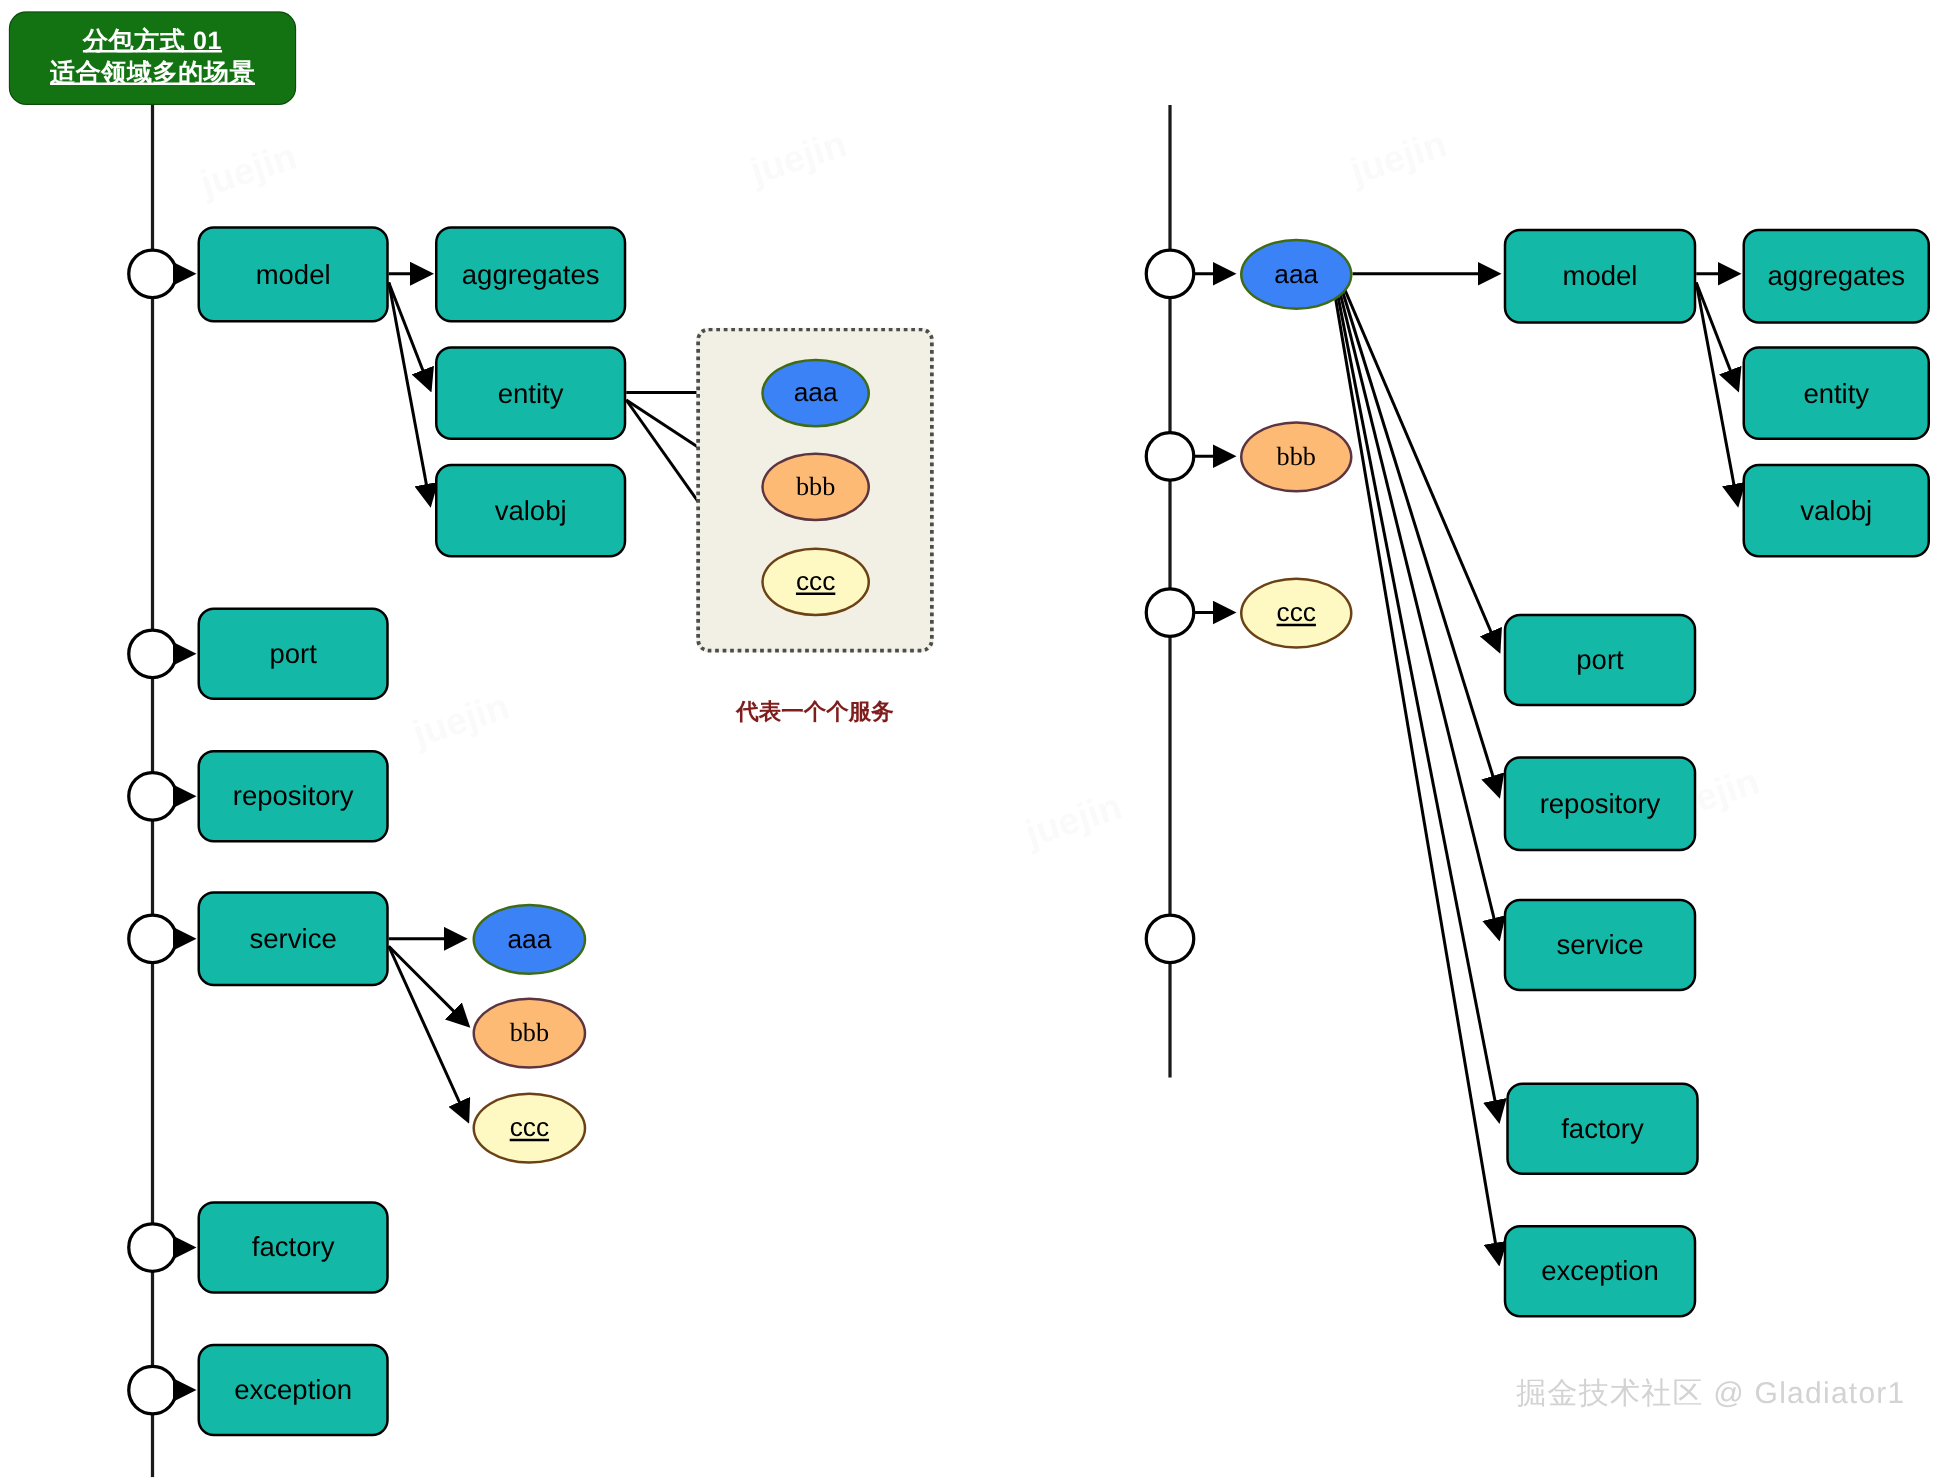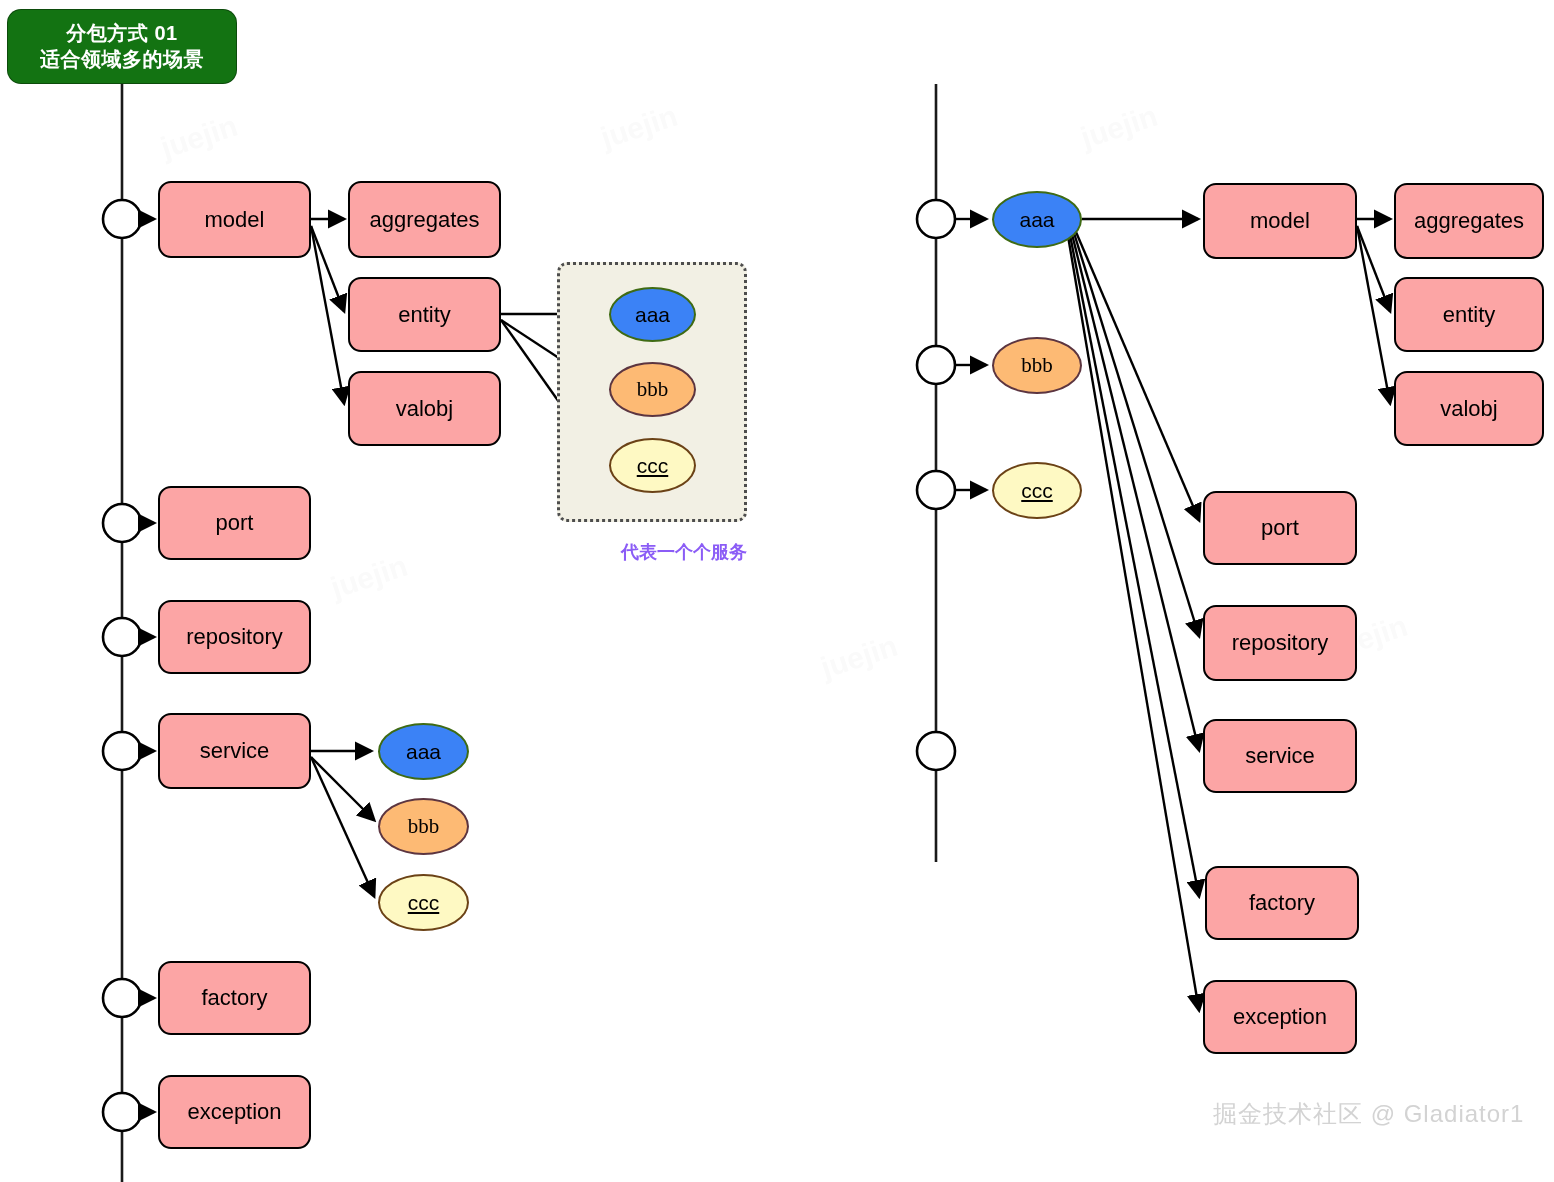--- a/index.html
+++ b/index.html
@@ -50,34 +50,35 @@
     color: #ffffff;
     font-weight: bold;
     line-height: 1.28;
     letter-spacing: 0.5px;
     box-sizing: border-box;
     border: 1.5px solid rgba(0,0,0,0.35);
   }
   .pill .l1, .pill .l2 {
     display: block;
     white-space: nowrap;
+    text-decoration: underline;
   }
   .pill-green {
     background: #137312;
     font-size: 20px;
   }
   .pill-blue {
     background: #2090d8;
     font-size: 20px;
   }
   
   .rbox {
     position: absolute;
     box-sizing: border-box;
-    background: #fca5a5;
+    background: #14b8a6;
     border: 2.4px solid #000000;
     border-radius: 13px;
     display: flex;
     align-items: center;
     justify-content: center;
     font-size: 22px;
     color: #000000;
     white-space: nowrap;
   }
   
@@ -100,23 +101,24 @@
     position: absolute;
     box-sizing: border-box;
     background: #f2f0e4;
     border: 3px dotted #4d4d4d;
     border-radius: 10px;
   }
   .group-caption {
     position: absolute;
     font-size: 18px;
     font-weight: bold;
-    color: #8b5cf6;
-    white-space: nowrap;
-    text-align: right;
+    color: #7f1d1d;
+    white-space: nowrap;
+    text-align: center;
+    margin-top: 17px;
   }
   .watermark-footer {
     position: absolute;
     font-size: 24px;
     color: #d3d3d3;
     white-space: nowrap;
     letter-spacing: 1px;
   }
   .wm {
     position: absolute;

